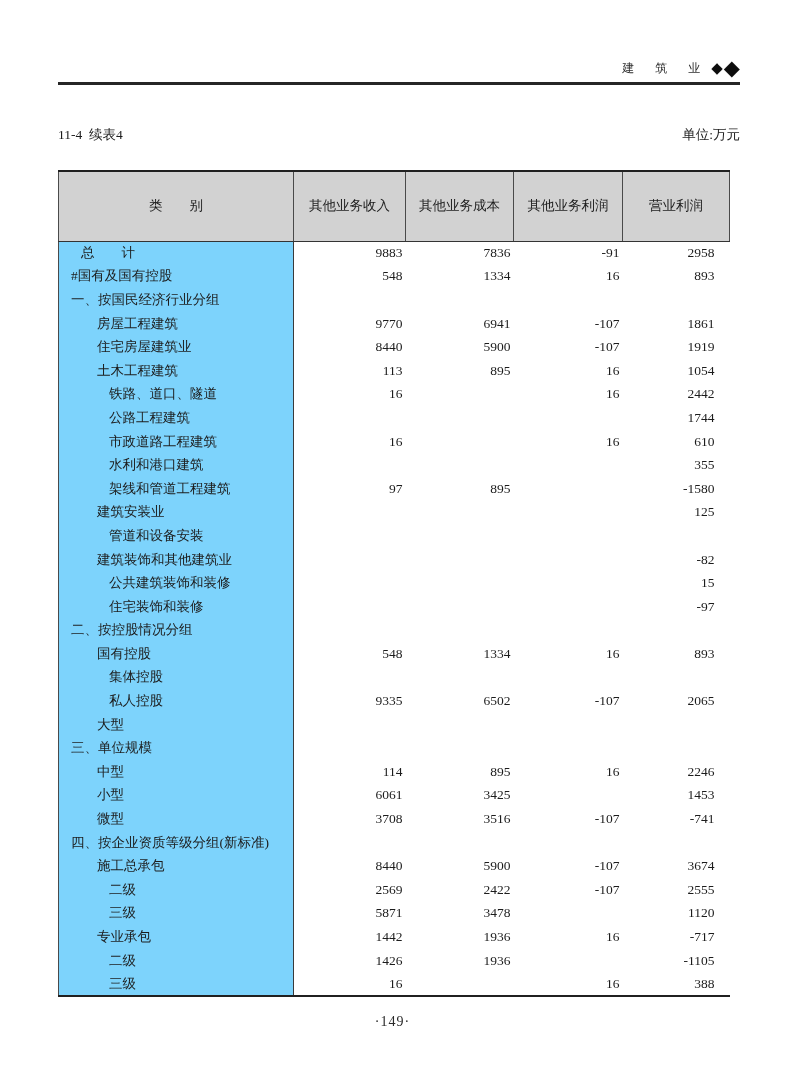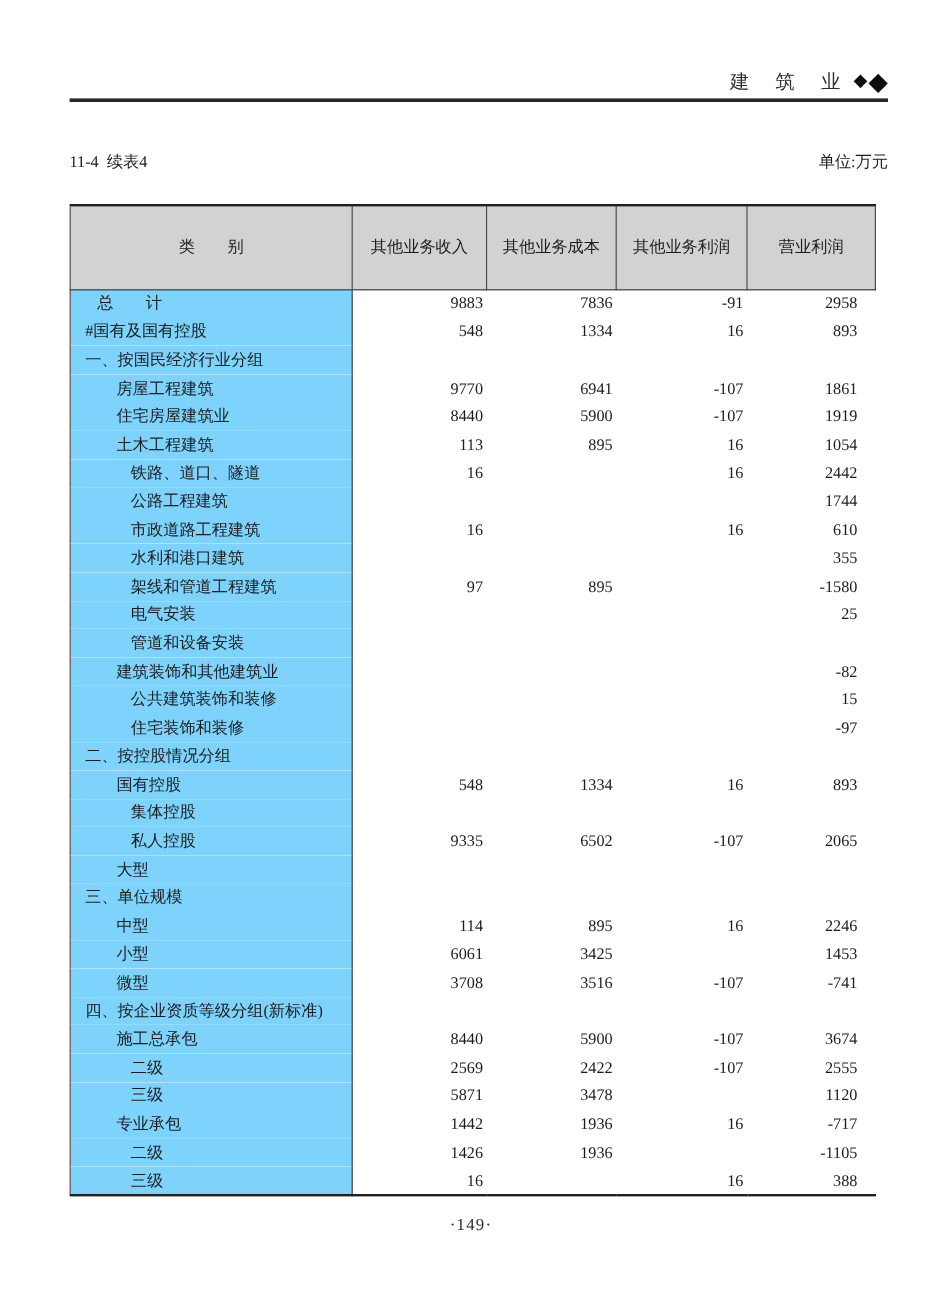--- a/index.html
+++ b/index.html
@@ -13,21 +13,21 @@
   }
   .sheet { position: absolute; left: 58px; top: 0; width: 682px; }
 
   
   .page-header {
     padding-top: 58px;
     text-align: right;
     white-space: nowrap;
   }
   .page-header .title-text {
-    font-size: 16px;
+    font-size: 12px;
     letter-spacing: 9px;
     color: #2e2e2e;
     vertical-align: middle;
   }
   .diamond { color: #0d0d0d; vertical-align: middle; line-height: 1; }
   .diamond.small { font-size: 15px; margin-left: 2px; }
   .diamond.large { font-size: 21px; margin-left: 1px; }
   .header-rule {
     margin-top: 3px;
     height: 3px;
@@ -210,25 +210,25 @@
           <td class="num last">355</td>
         </tr>
         <tr>
           <td class="category ind-3">架线和管道工程建筑</td>
           <td class="num">97</td>
           <td class="num">895</td>
           <td class="num"></td>
           <td class="num last">-1580</td>
         </tr>
         <tr>
-          <td class="category ind-3">电气安装</td>
-          <td class="num"></td>
-          <td class="num"></td>
-          <td class="num"></td>
-          <td class="num last">25</td>
+          <td class="category ind-2">建筑安装业</td>
+          <td class="num"></td>
+          <td class="num"></td>
+          <td class="num"></td>
+          <td class="num last">125</td>
         </tr>
         <tr>
           <td class="category ind-3">管道和设备安装</td>
           <td class="num"></td>
           <td class="num"></td>
           <td class="num"></td>
           <td class="num last"></td>
         </tr>
         <tr>
           <td class="category ind-2">建筑装饰和其他建筑业</td>

